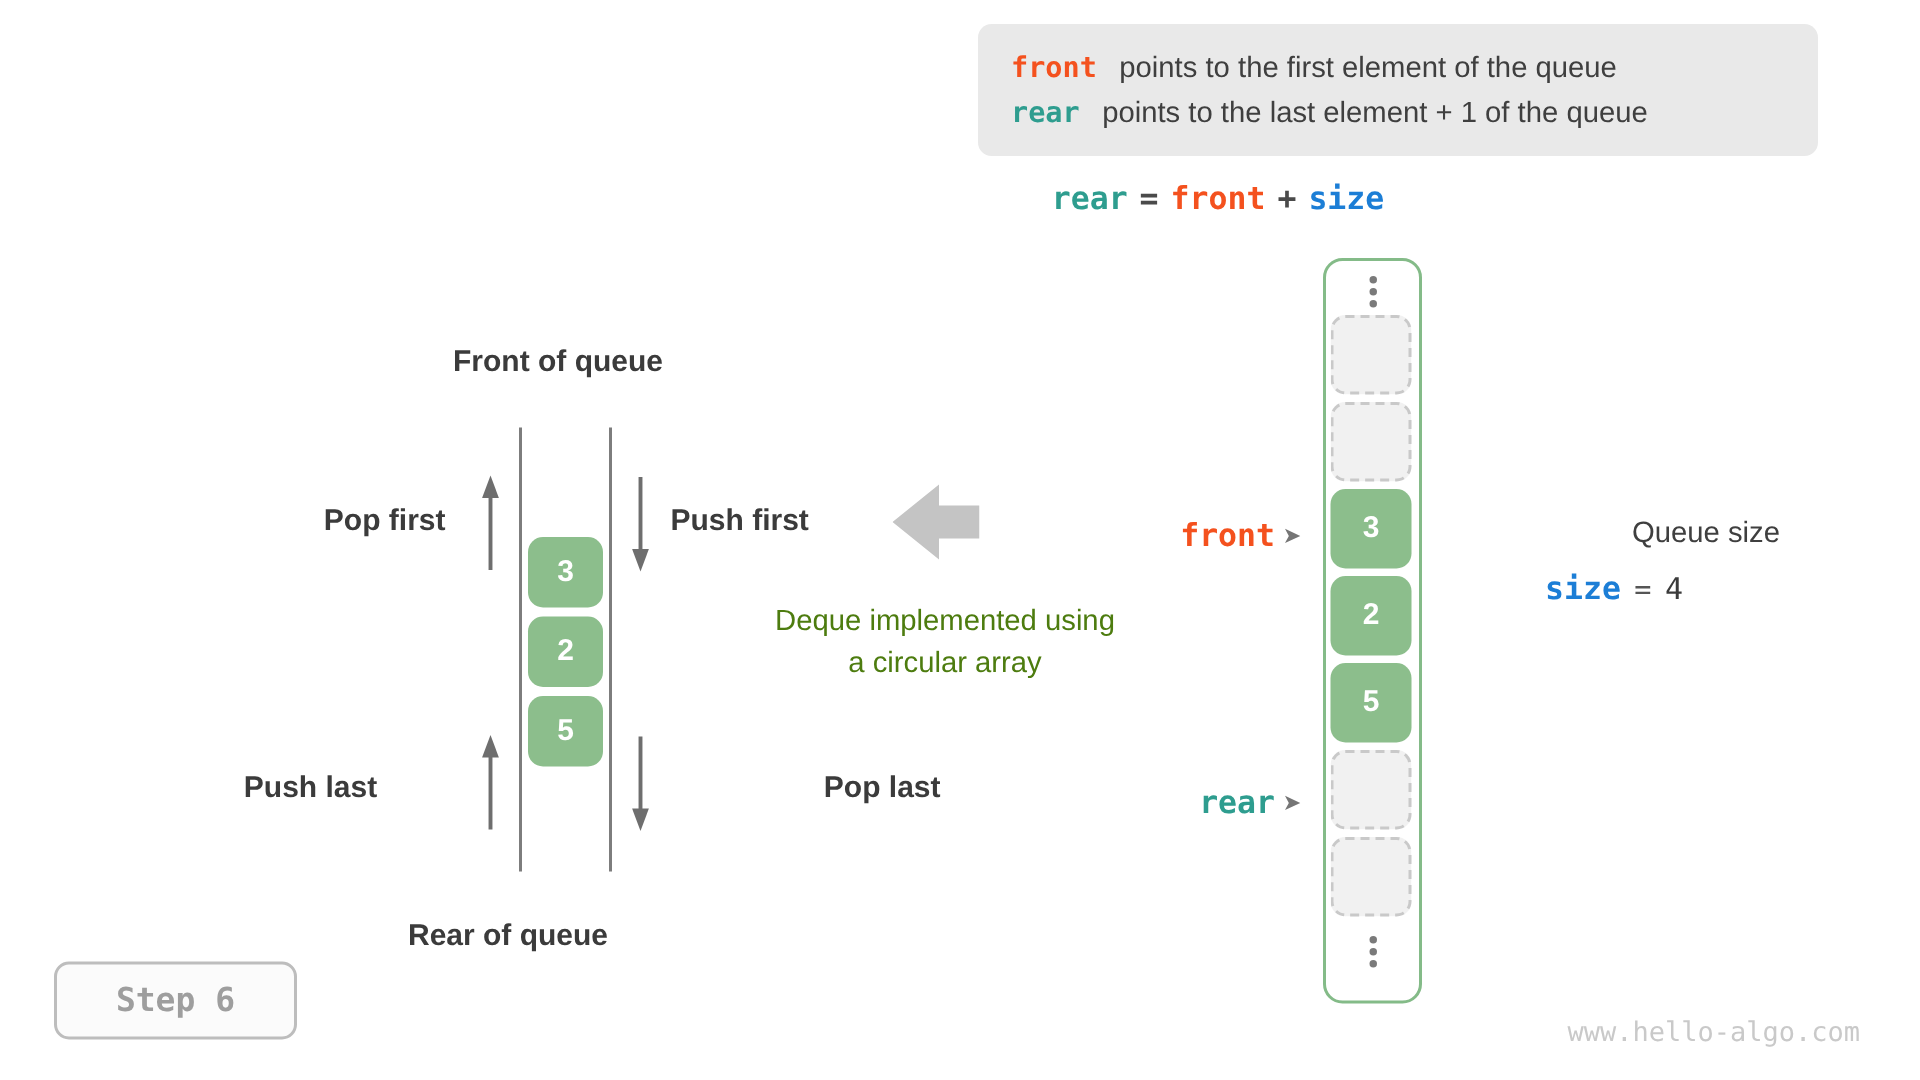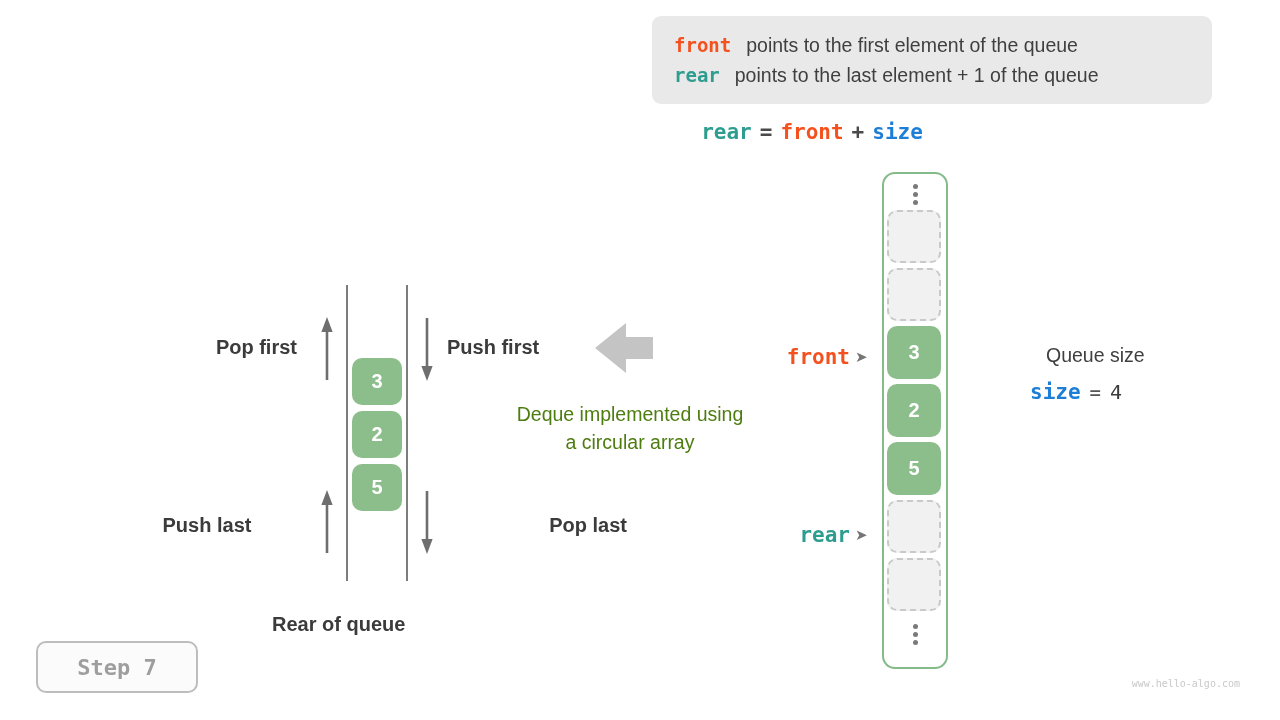--- a/index.html
+++ b/index.html
@@ -67,34 +67,34 @@
     border:2px solid var(--c-green-border);border-radius:13px;box-sizing:border-box;
   }
   .cells-host{position:absolute;left:3px;top:36px;width:54px;display:flex;flex-direction:column;gap:5px;}
   .cells-host .cell{width:54px;height:53px;}
   .dots{position:absolute;left:0;width:100%;display:flex;flex-direction:column;align-items:center;gap:3px;}
   .dots-top{top:10px;}
   .dots-bottom{top:450px;}
   .dot{width:5px;height:5px;border-radius:50%;background:#7a7a7a;}
 
   
-  .qsize-title{left:1046px;top:344px;font-size:19.5px;color:#3f3f3f;}
+  .qsize-title{left:1088px;top:344px;font-size:19.5px;color:#3f3f3f;}
   .qsize-line{left:1030px;top:380px;font-size:20px;display:flex;align-items:baseline;}
   .qsize-line .var{font-weight:bold;font-size:21px;color:var(--c-blue);}
   .qsize-line .eq{color:#555;margin:0 9px;font-size:19px;}
   .qsize-line .val{color:#3b3b3b;font-size:20px;}
 
   
   .step-box{
     left:36px;top:641px;width:162px;height:52px;background:#fbfbfb;
     border:2px solid #bdbdbd;border-radius:10px;display:flex;align-items:center;justify-content:center;
     font-size:22px;font-weight:bold;color:#9e9e9e;box-sizing:border-box;
   }
 
-  .watermark{right:35px;top:678px;font-size:10px;color:#c9c9c9;}
+  .watermark{right:35px;top:678px;font-size:18px;color:#c9c9c9;}
 </style>
 </head>
 <body>
 
 <div id="canvas">
 
   <div class="abs legend">
     <div class="legend-line">
       <span class="legend-code code-orange">front</span>
       <span>points to the first element of the queue</span>
@@ -102,20 +102,21 @@
     <div class="legend-line">
       <span class="legend-code code-teal">rear</span>
       <span>points to the last element + 1 of the queue</span>
     </div>
   </div>
 
   <div class="abs formula mono">
     <span class="code-teal">rear</span><span class="op">=</span><span class="code-orange">front</span><span class="op">+</span><span class="code-blue">size</span>
   </div>
 
+  <div class="abs h-label t-front">Front of queue</div>
   <div class="abs h-label t-rear">Rear of queue</div>
   <div class="abs h-label t-popfirst">Pop first</div>
   <div class="abs h-label t-pushfirst">Push first</div>
   <div class="abs h-label t-pushlast">Push last</div>
   <div class="abs h-label t-poplast">Pop last</div>
 
   <div class="abs vline vline1"></div>
   <div class="abs vline vline2"></div>
 
   <svg class="abs" style="left:319px;top:316px;" width="16" height="66">
@@ -177,17 +178,17 @@
     </div>
   </div>
 
   <div class="abs qsize-title">Queue size</div>
   <div class="abs qsize-line mono">
     <span class="var">size</span>
     <span class="eq">=</span>
     <span class="val">4</span>
   </div>
 
-  <div class="abs step-box mono">Step 7</div>
+  <div class="abs step-box mono">Step 6</div>
 
   <div class="abs watermark mono">www.hello-algo.com</div>
 
 </div>
 
 </body></html>

